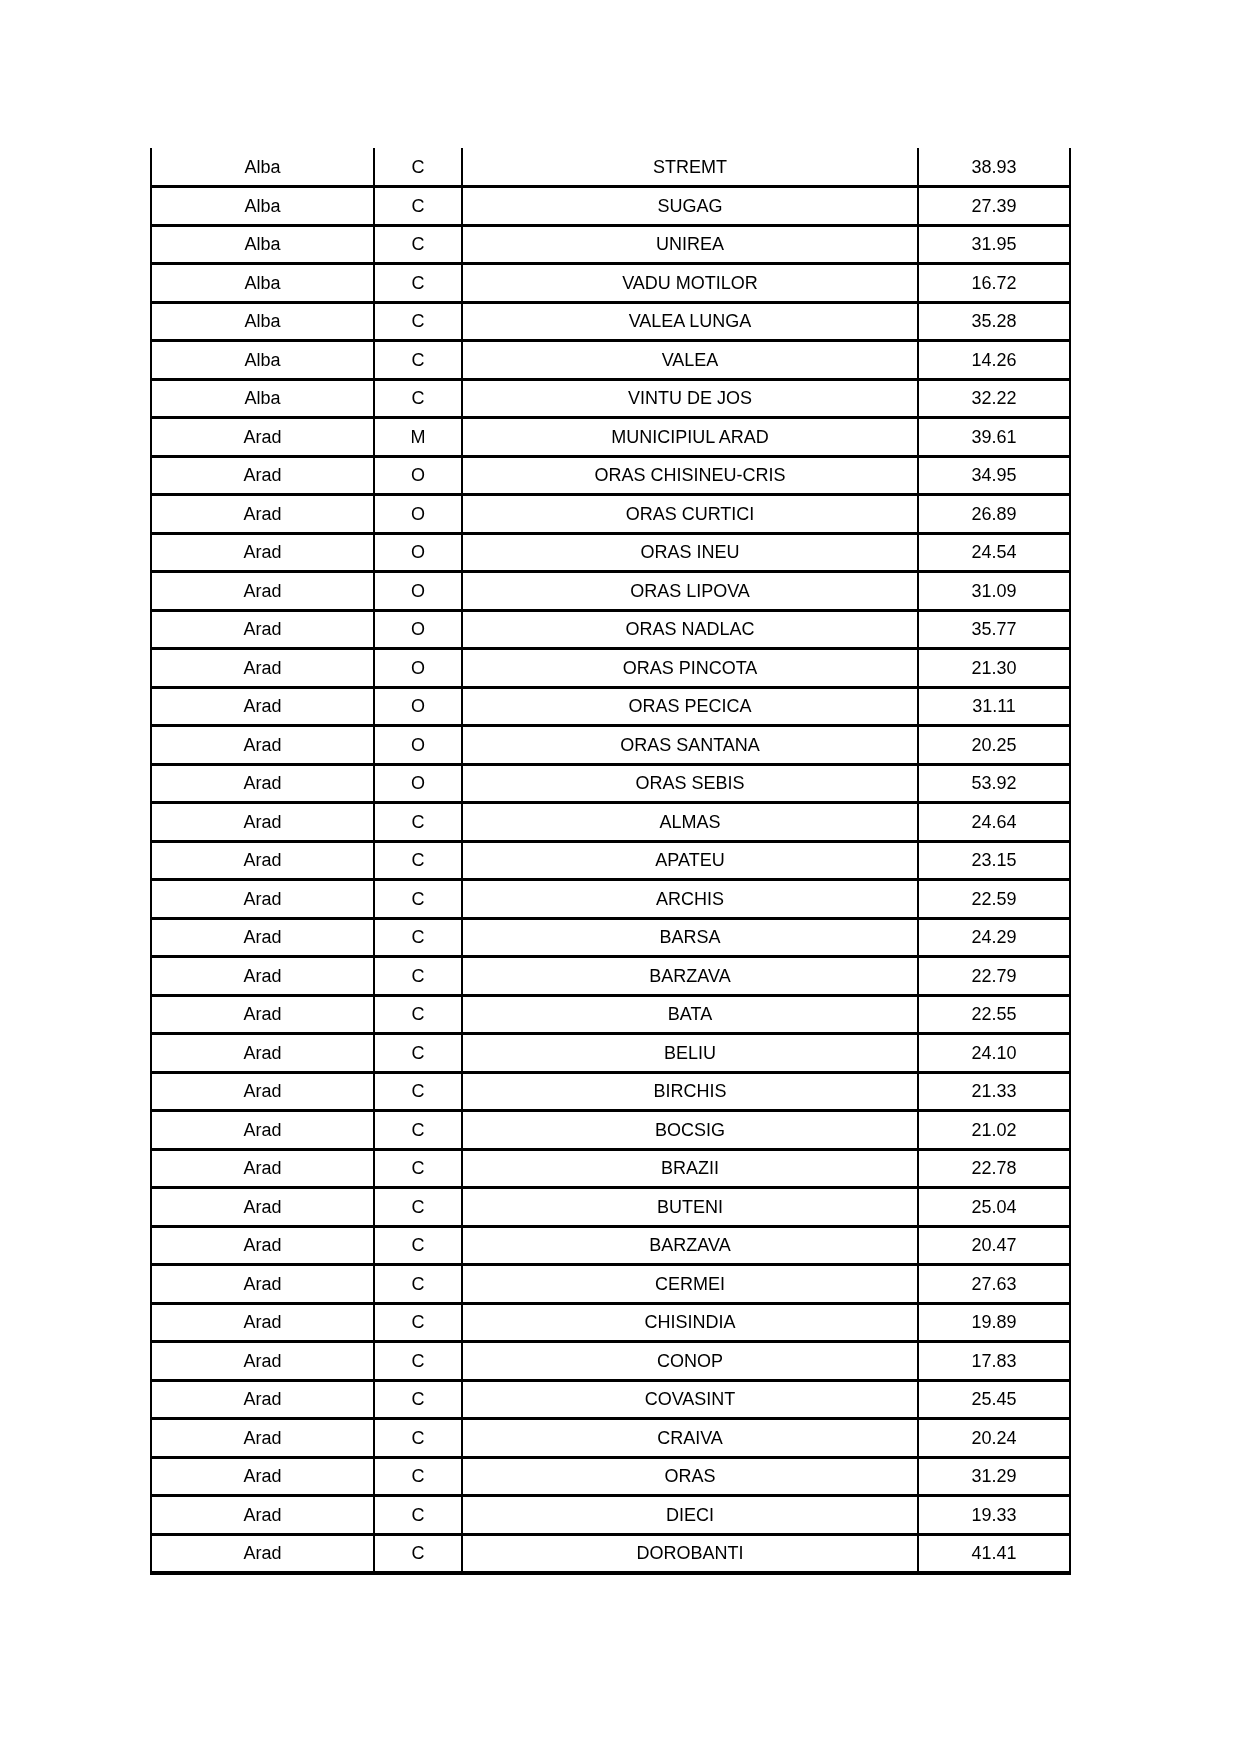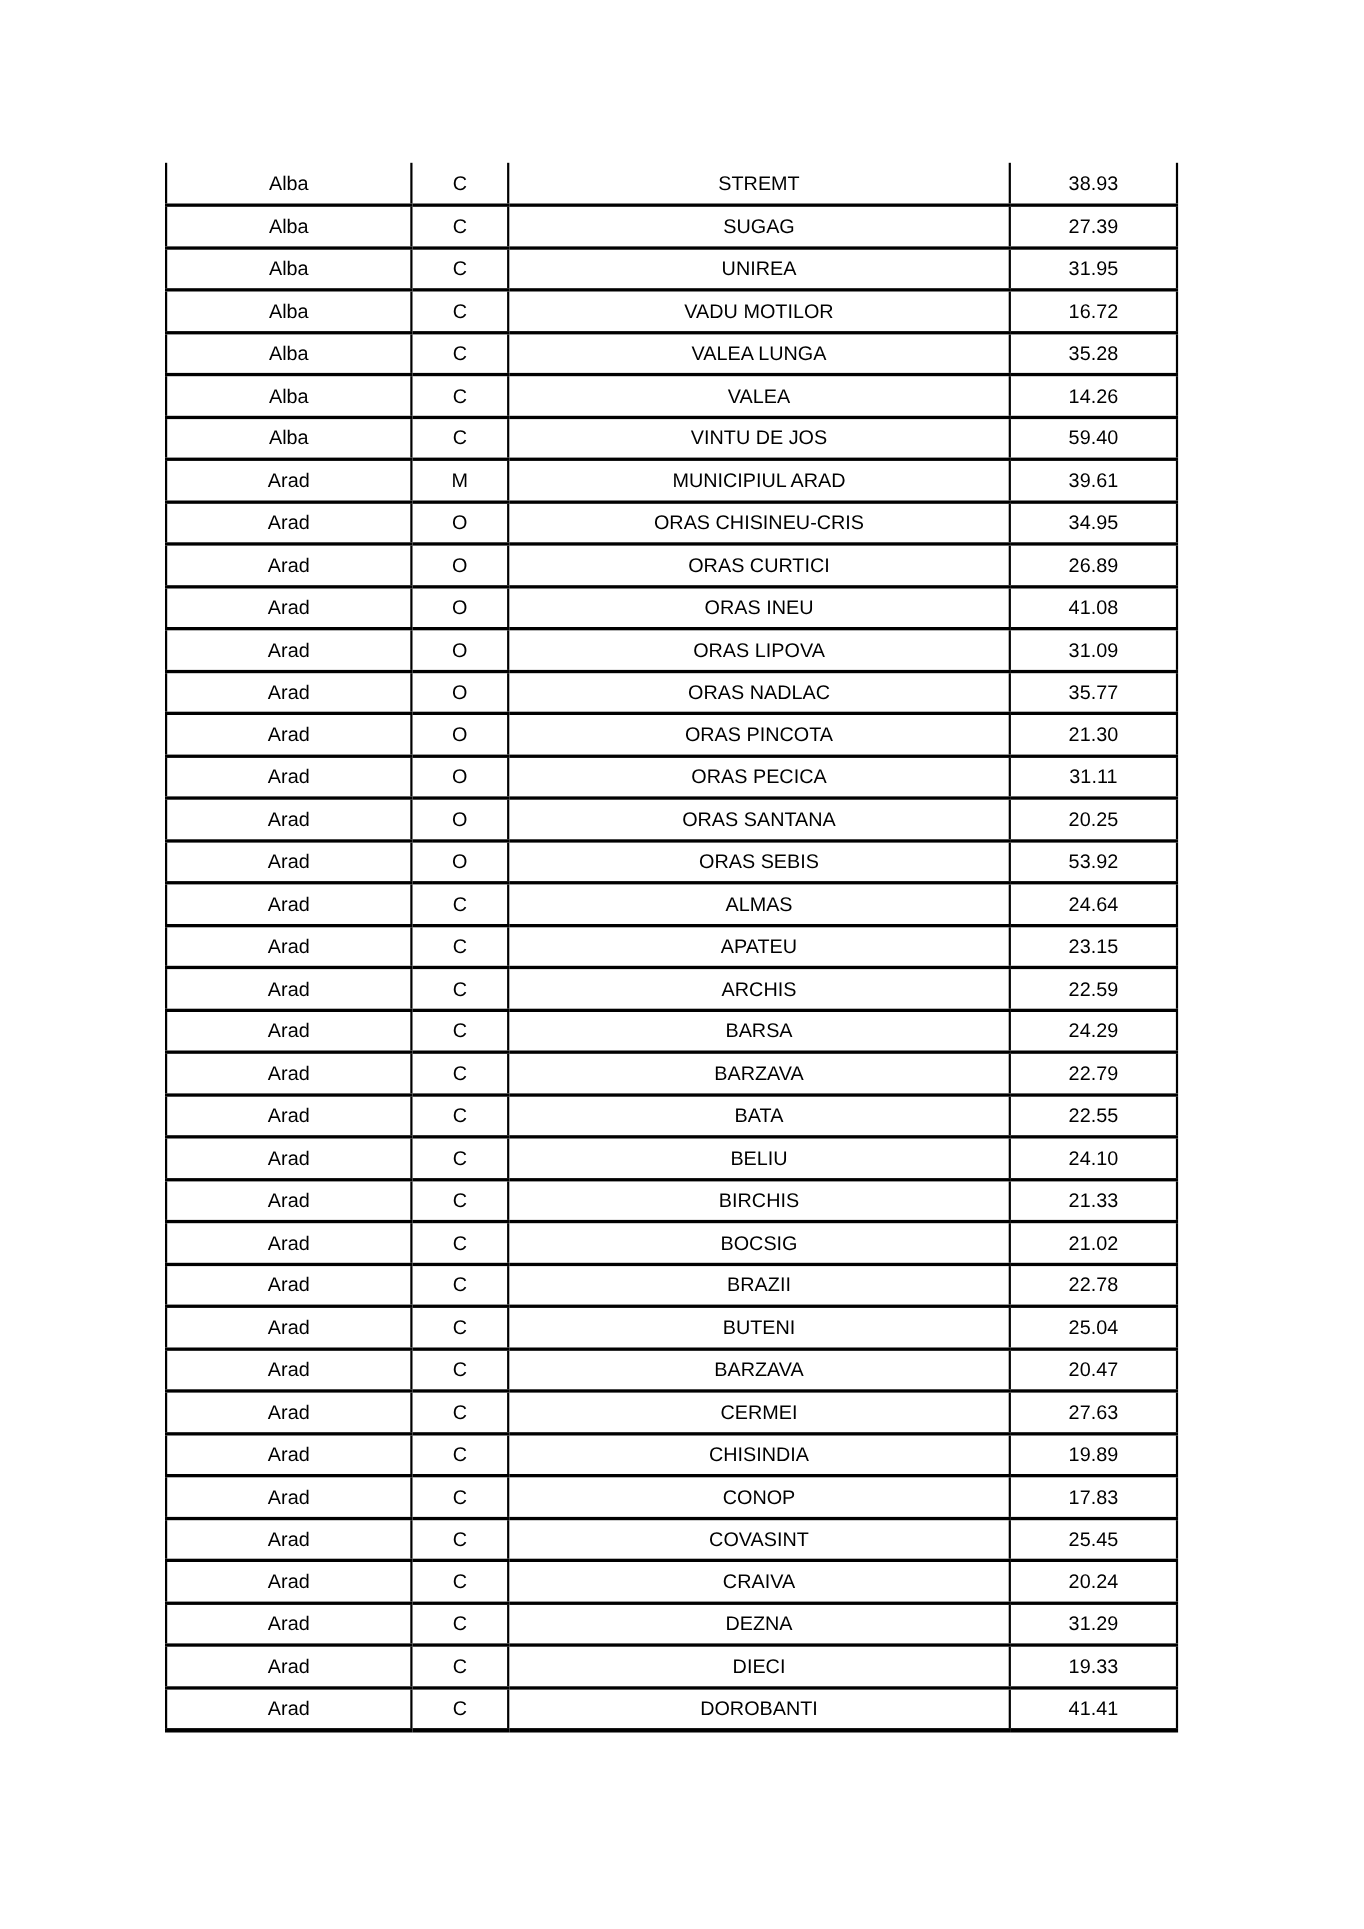--- a/index.html
+++ b/index.html
@@ -93,21 +93,21 @@
         <tr>
         <td>Alba</td>
         <td>C</td>
         <td>VALEA</td>
         <td>14.26</td>
       </tr>
         <tr>
         <td>Alba</td>
         <td>C</td>
         <td>VINTU DE JOS</td>
-        <td>59.40</td>
+        <td>32.22</td>
       </tr>
         <tr>
         <td>Arad</td>
         <td>M</td>
         <td>MUNICIPIUL ARAD</td>
         <td>39.61</td>
       </tr>
         <tr>
         <td>Arad</td>
         <td>O</td>
@@ -117,21 +117,21 @@
         <tr>
         <td>Arad</td>
         <td>O</td>
         <td>ORAS CURTICI</td>
         <td>26.89</td>
       </tr>
         <tr>
         <td>Arad</td>
         <td>O</td>
         <td>ORAS INEU</td>
-        <td>41.08</td>
+        <td>24.54</td>
       </tr>
         <tr>
         <td>Arad</td>
         <td>O</td>
         <td>ORAS LIPOVA</td>
         <td>31.09</td>
       </tr>
         <tr>
         <td>Arad</td>
         <td>O</td>
@@ -260,21 +260,21 @@
       </tr>
         <tr>
         <td>Arad</td>
         <td>C</td>
         <td>CRAIVA</td>
         <td>20.24</td>
       </tr>
         <tr>
         <td>Arad</td>
         <td>C</td>
-        <td>DEZNA</td>
+        <td>ORAS</td>
         <td>31.29</td>
       </tr>
         <tr>
         <td>Arad</td>
         <td>C</td>
         <td>DIECI</td>
         <td>19.33</td>
       </tr>
         <tr>
         <td>Arad</td>

